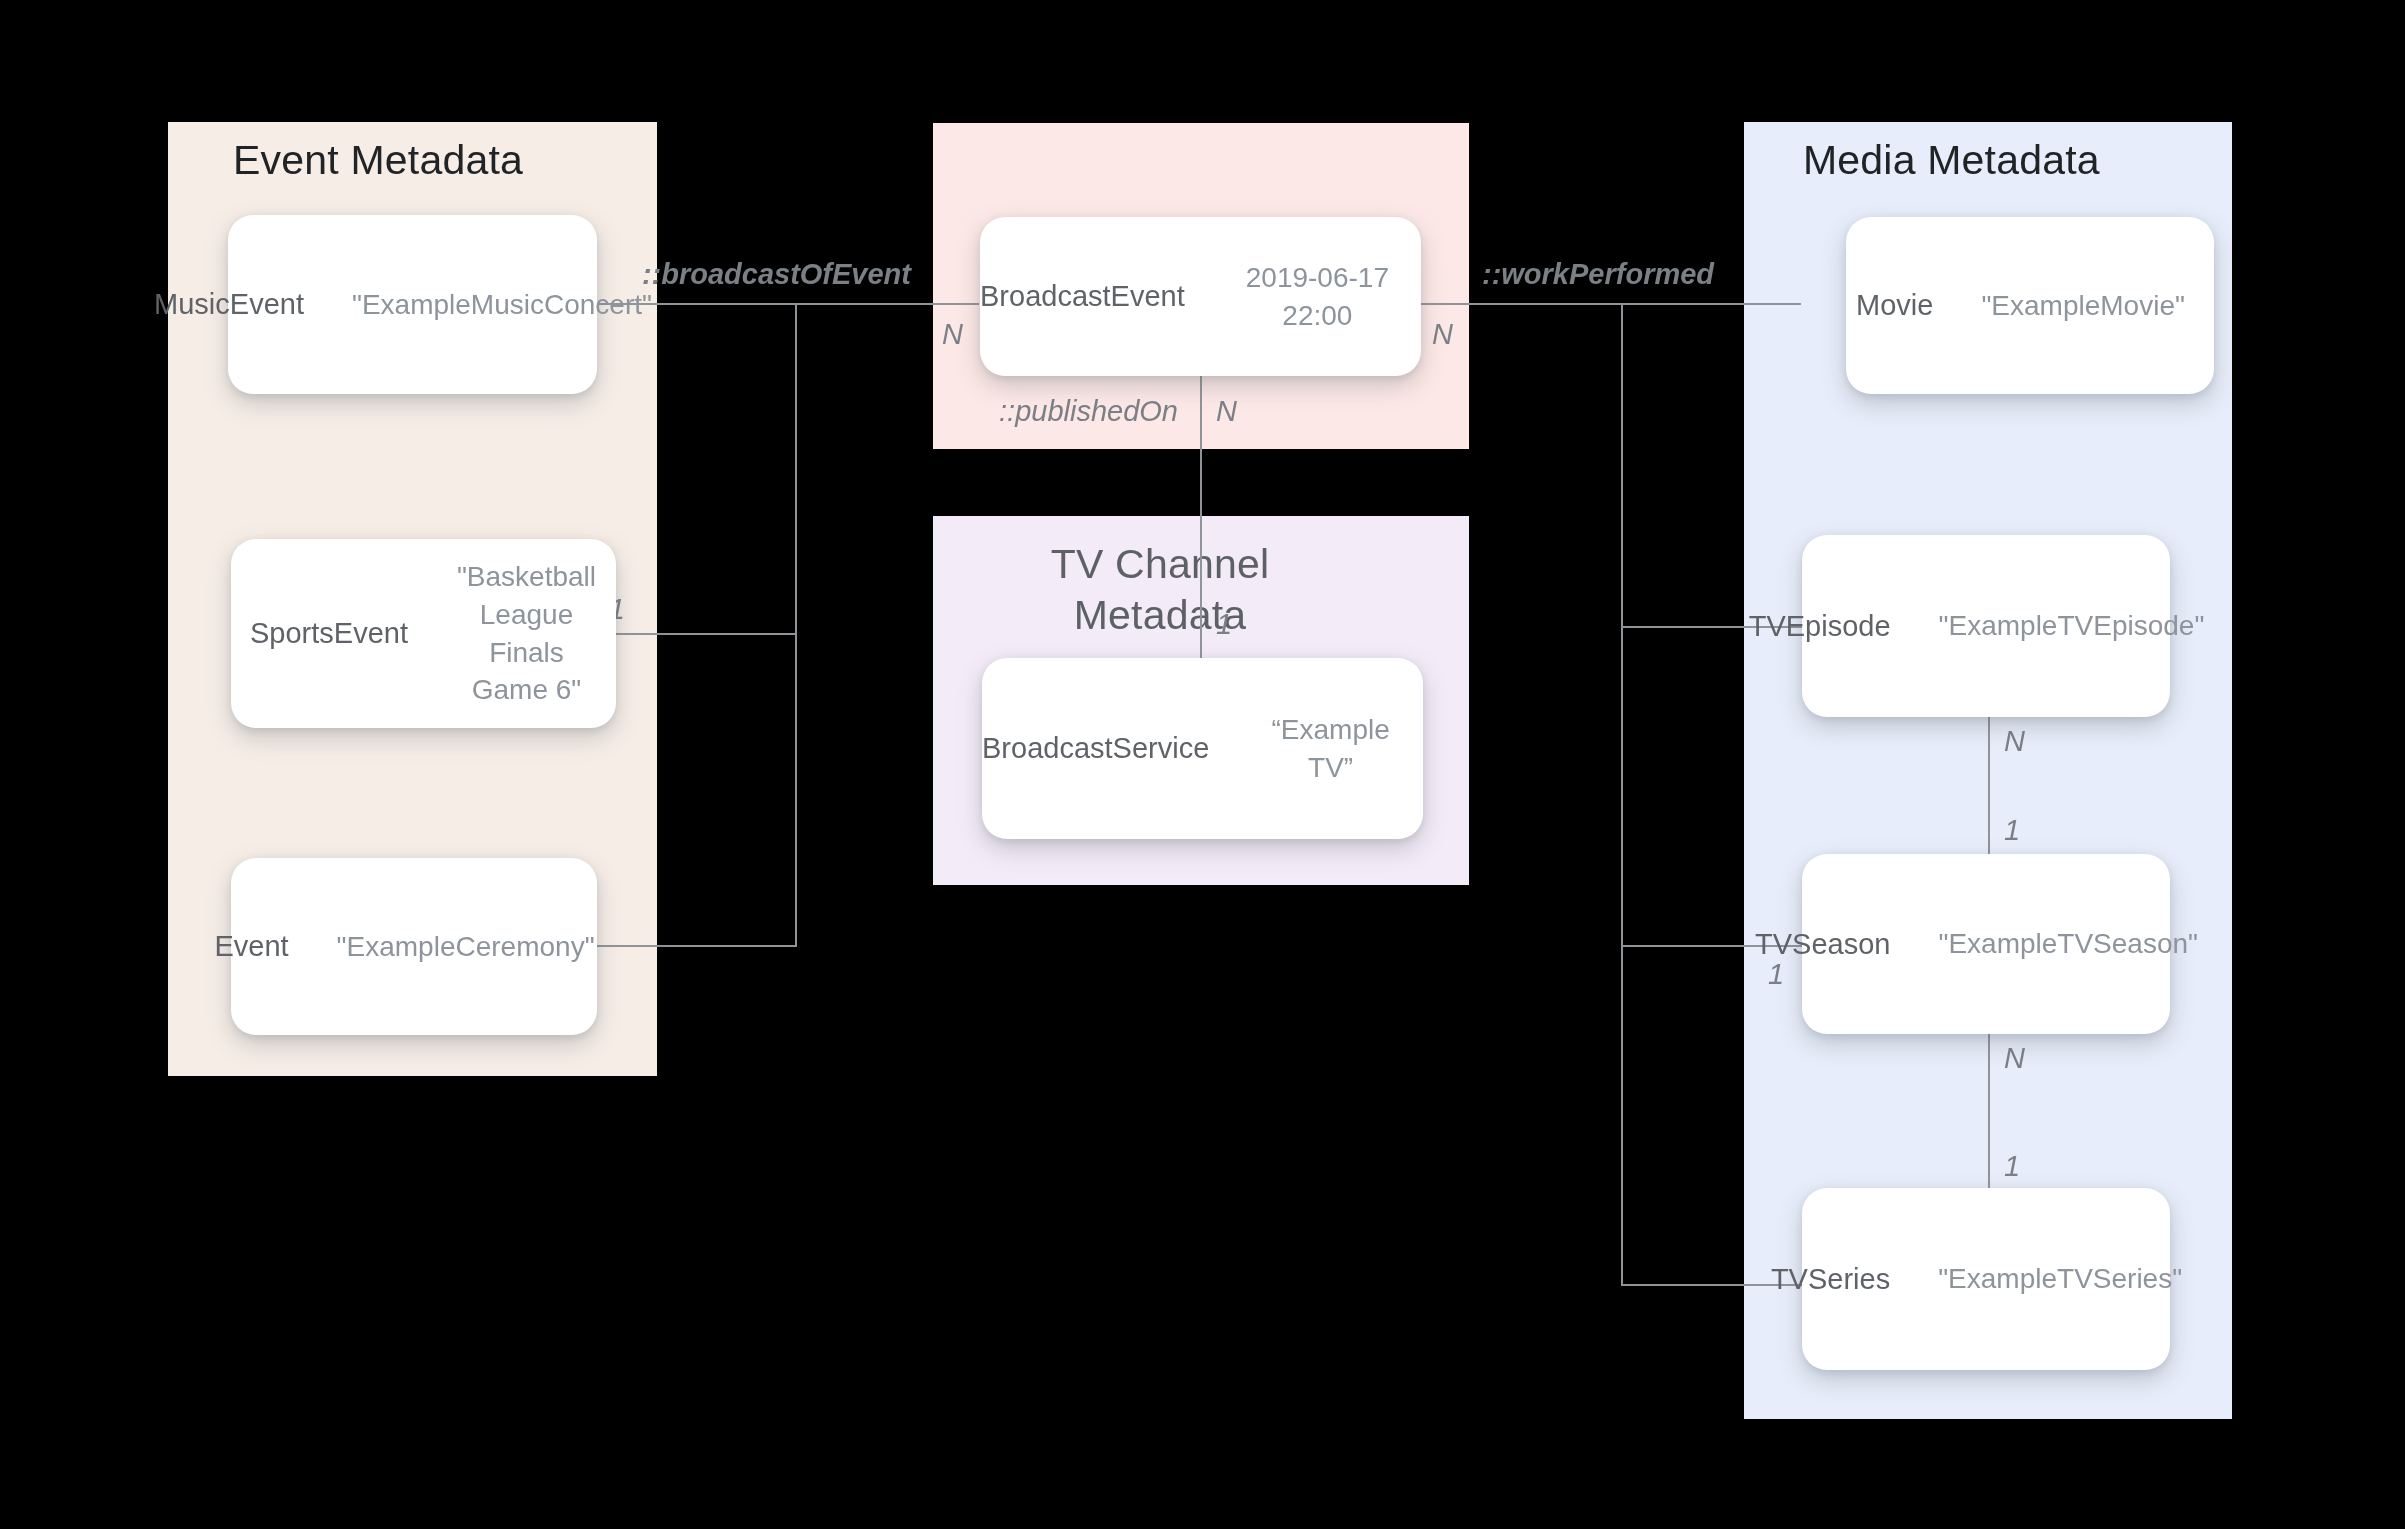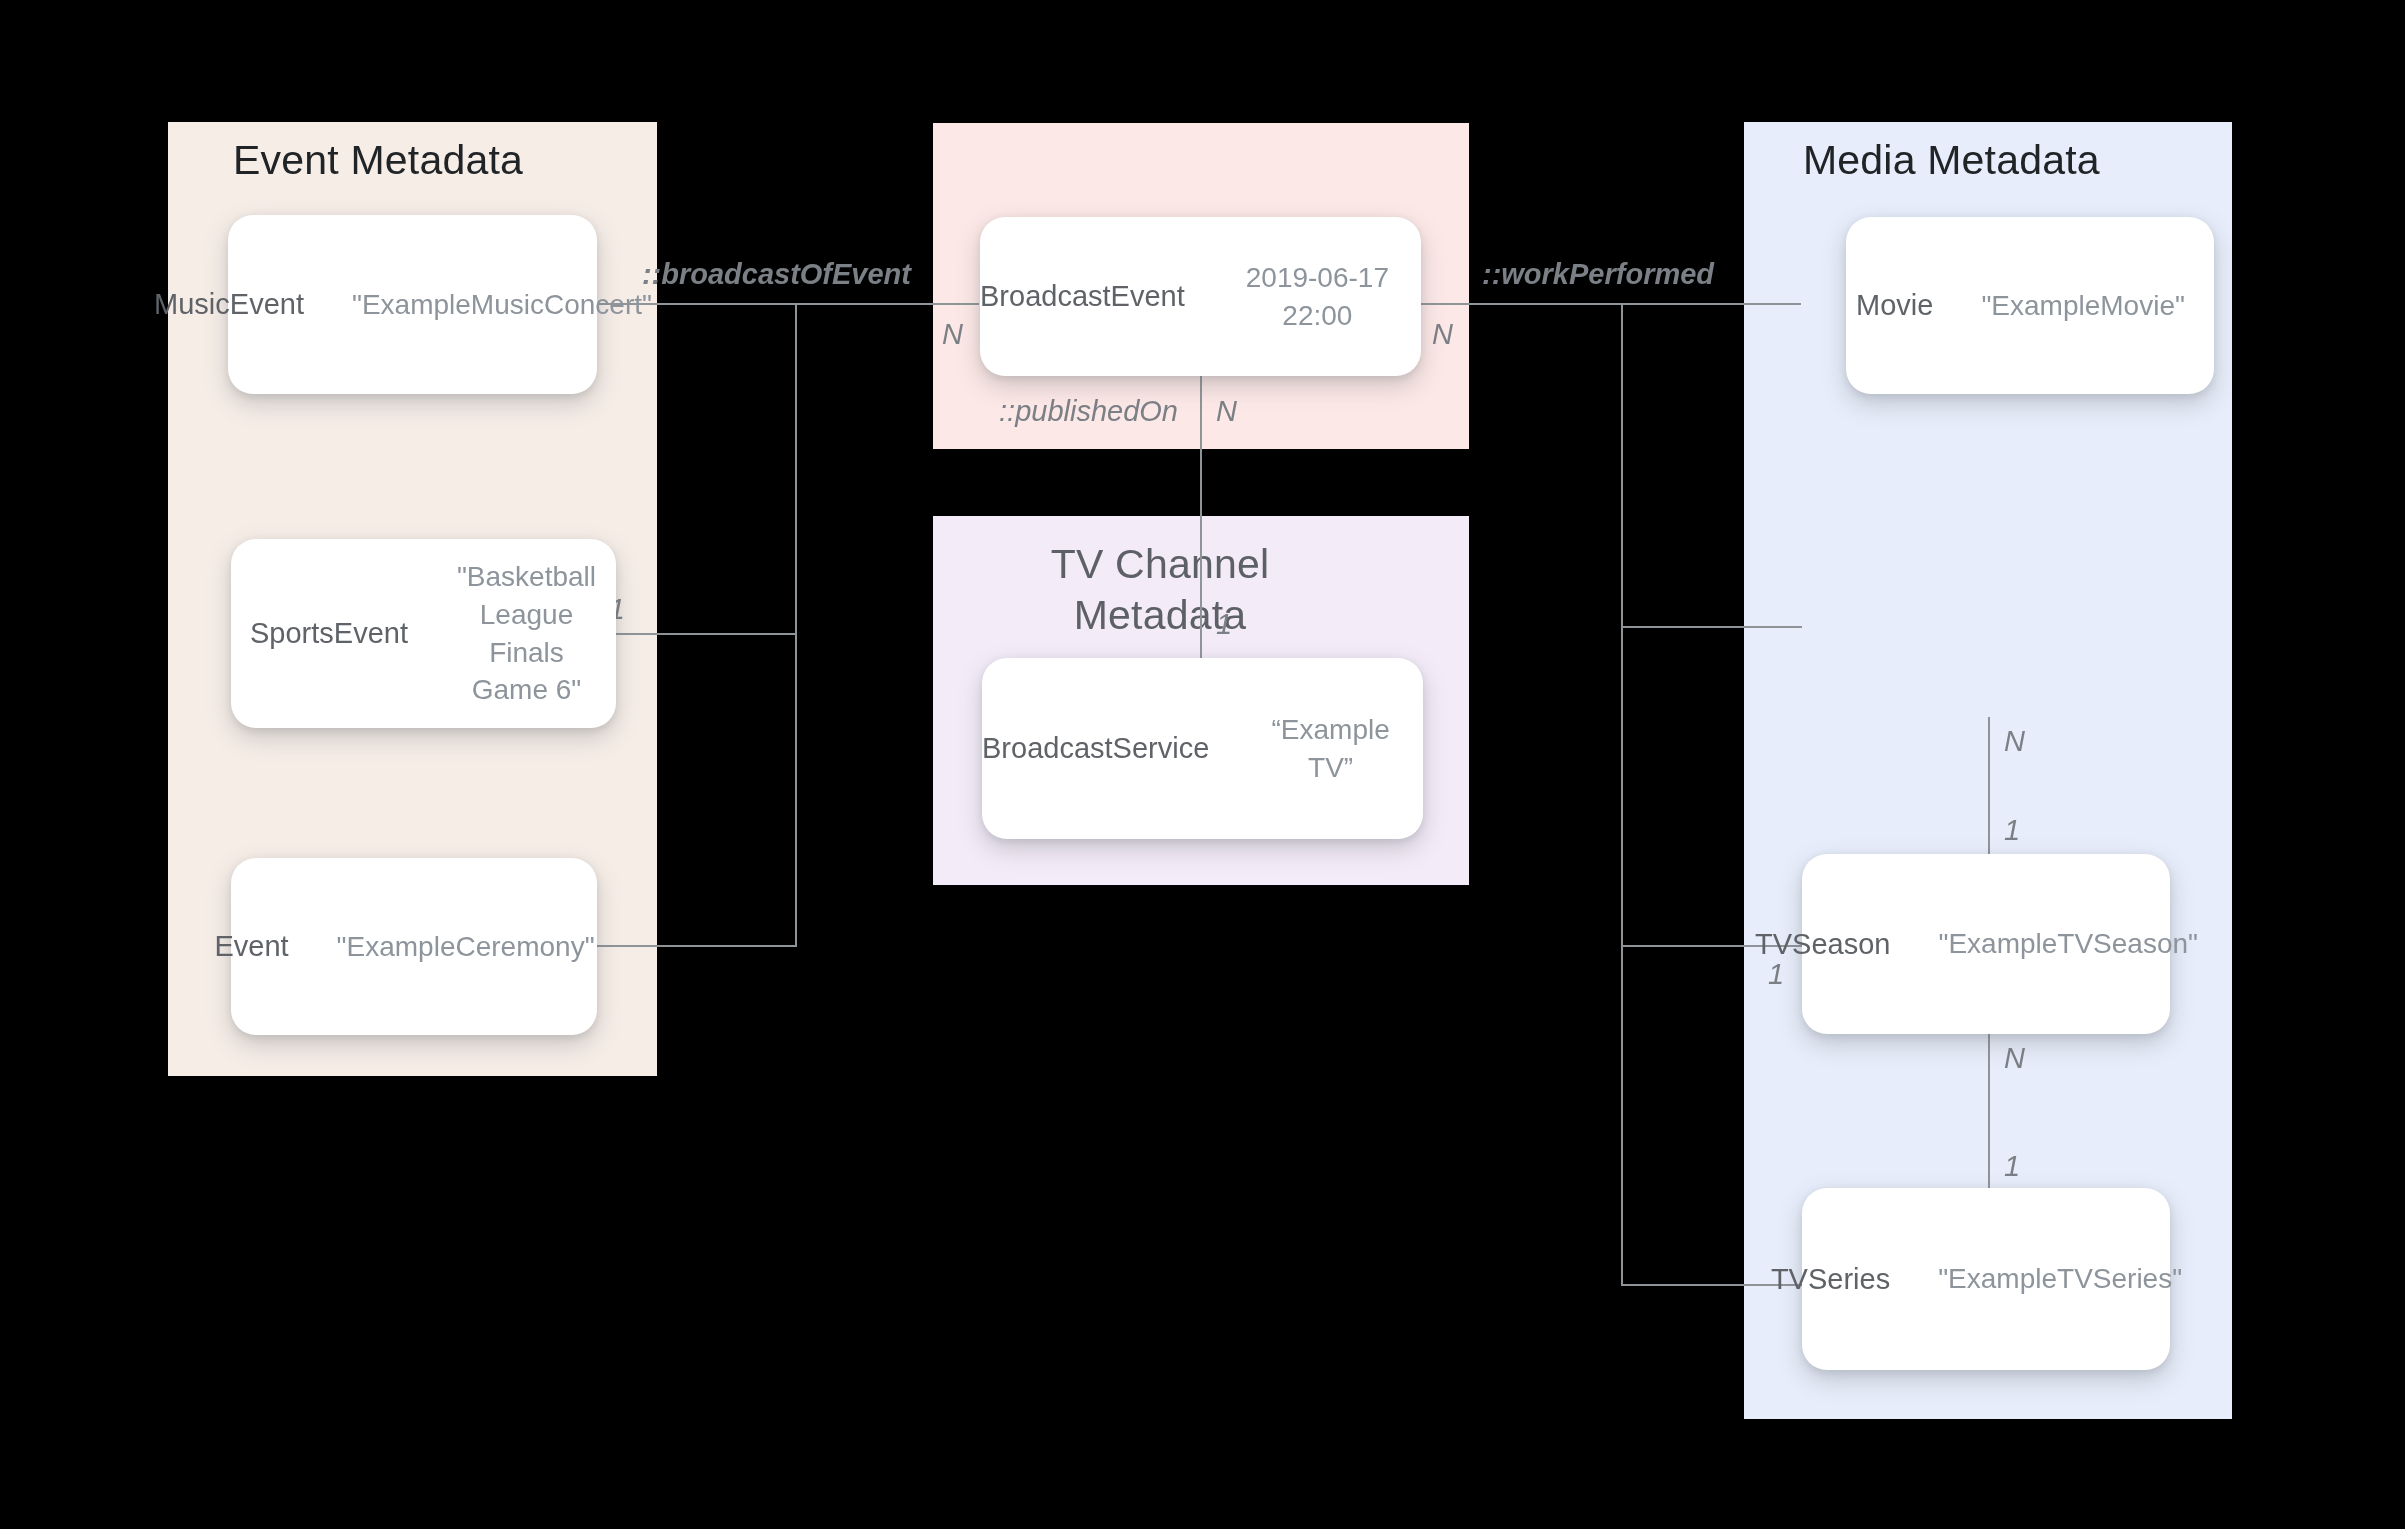--- a/index.html
+++ b/index.html
@@ -160,20 +160,24 @@
     <div class="node-value">2019-06-17 22:00</div>
   </div>
   <div class="node node-bcservice">
     <div class="node-title">BroadcastService</div>
     <div class="node-value">“Example TV”</div>
   </div>
   <div class="node node-movie">
     <div class="node-title">Movie</div>
     <div class="node-value">"ExampleMovie"</div>
   </div>
+  <div class="node node-episode">
+    <div class="node-title">TVEpisode</div>
+    <div class="node-value">"ExampleTVEpisode"</div>
+  </div>
   <div class="node node-series">
     <div class="node-title">TVSeries</div>
     <div class="node-value">"ExampleTVSeries"</div>
   </div>
   <div class="node node-season">
     <div class="node-title">TVSeason</div>
     <div class="node-value">"ExampleTVSeason"</div>
   </div>
 
 </div>

